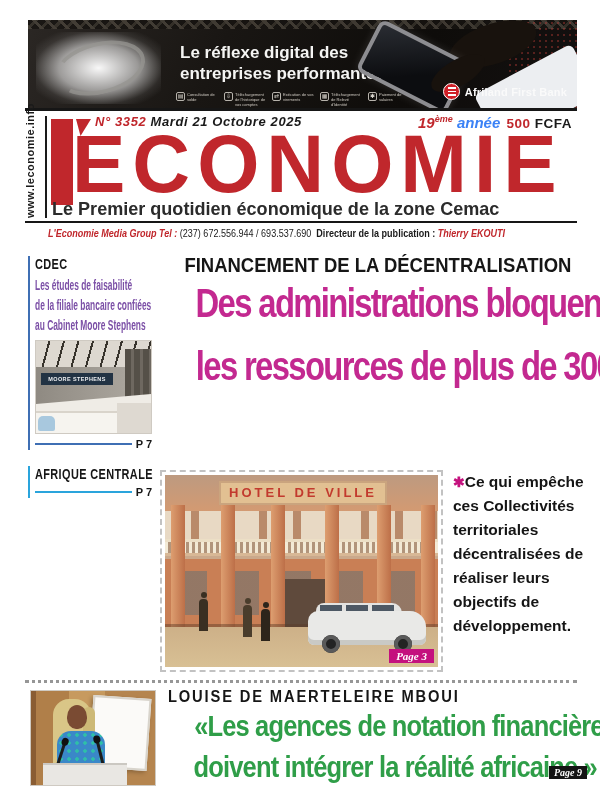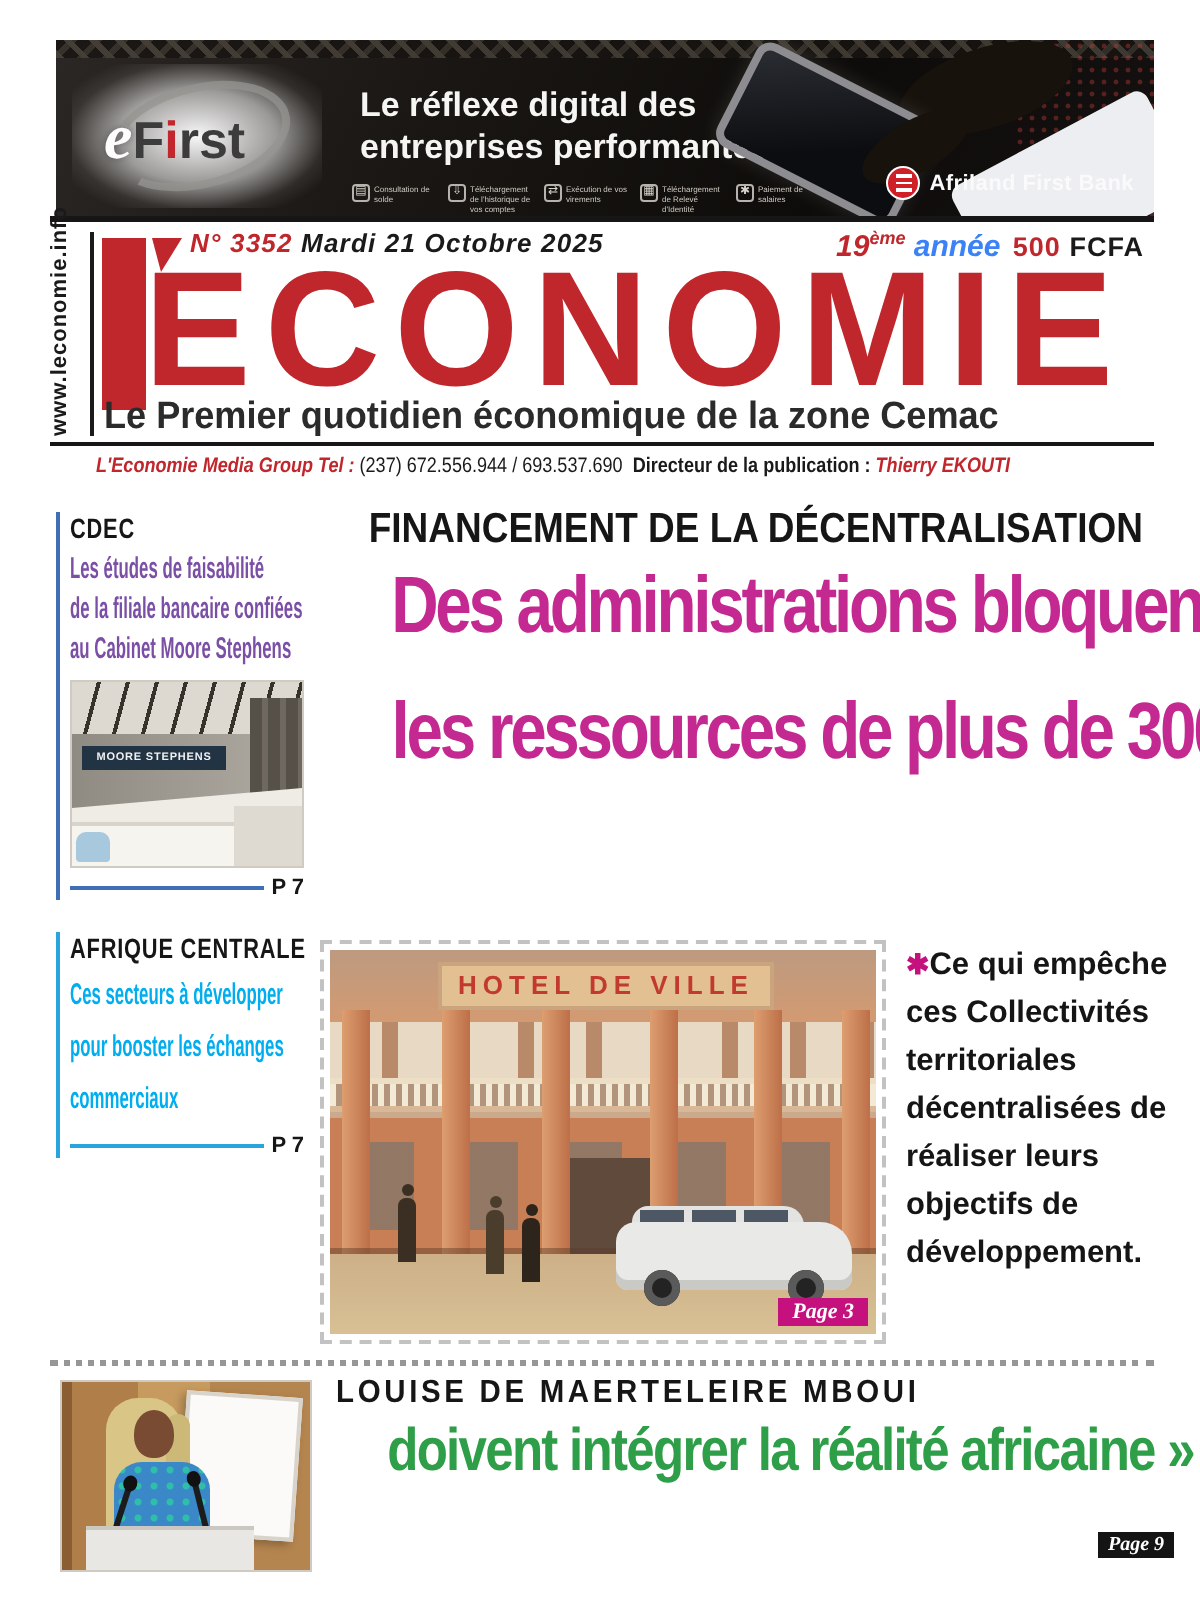--- a/index.html
+++ b/index.html
@@ -175,21 +175,20 @@
 </head>
 <body>
 
 <div id="page">
 
   <div class="ad-banner">
     <div class="zigzag"></div>
     <div class="efirst-logo">
       <div class="glow"></div>
       <div class="swoosh"></div>
-      <div class="efirst-text"><span class="e">e</span><span>F</span><span class="i">i</span><span>rst</span></div>
     </div>
     <div class="ad-headline">
       <div>Le réflexe digital des</div>
       <div>entreprises performantes.</div>
     </div>
     <div class="services">
       <div class="service">
           <span class="service-icon">▤</span>
           <span class="service-label">Consultation de solde</span>
         </div>
@@ -271,25 +270,20 @@
       <div class="mo-chair"></div>
     </div>
     <div class="sb-pageline">
       <span class="rule"></span>
       <span class="pageref">P 7</span>
     </div>
   </div>
 
   <div class="sb afrique">
     <div class="sb-kicker">AFRIQUE CENTRALE</div>
-    <div class="sb-headline">
-      <span class="sb-line">Ces secteurs à développer</span>
-      <span class="sb-line">pour booster les échanges</span>
-      <span class="sb-line">commerciaux</span>
-    </div>
     <div class="sb-pageline">
       <span class="rule"></span>
       <span class="pageref">P 7</span>
     </div>
   </div>
 
 
   <div class="lead-kicker"><span>FINANCEMENT DE LA DÉCENTRALISATION</span></div>
   <div class="lead-headline">
     <span class="lead-line"><span>Des administrations bloquent</span></span>
@@ -338,17 +332,18 @@
     <div class="iv-braids"></div>
     <div class="iv-braid2"></div>
     <div class="iv-face"></div>
     <div class="iv-top"></div>
     <div class="iv-mic m1"></div>
     <div class="iv-mic m2"></div>
     <div class="iv-podium"></div>
   </div>
   <div class="int-kicker">LOUISE DE MAERTELEIRE MBOUI</div>
   <div class="int-headline">
+    <span class="int-line"><span>«Les agences de notation financière</span></span>
     <span class="int-line"><span>doivent intégrer la réalité africaine »</span></span>
   </div>
   <div class="page9-badge">Page 9</div>
 
 </div>
 
 </body></html>

